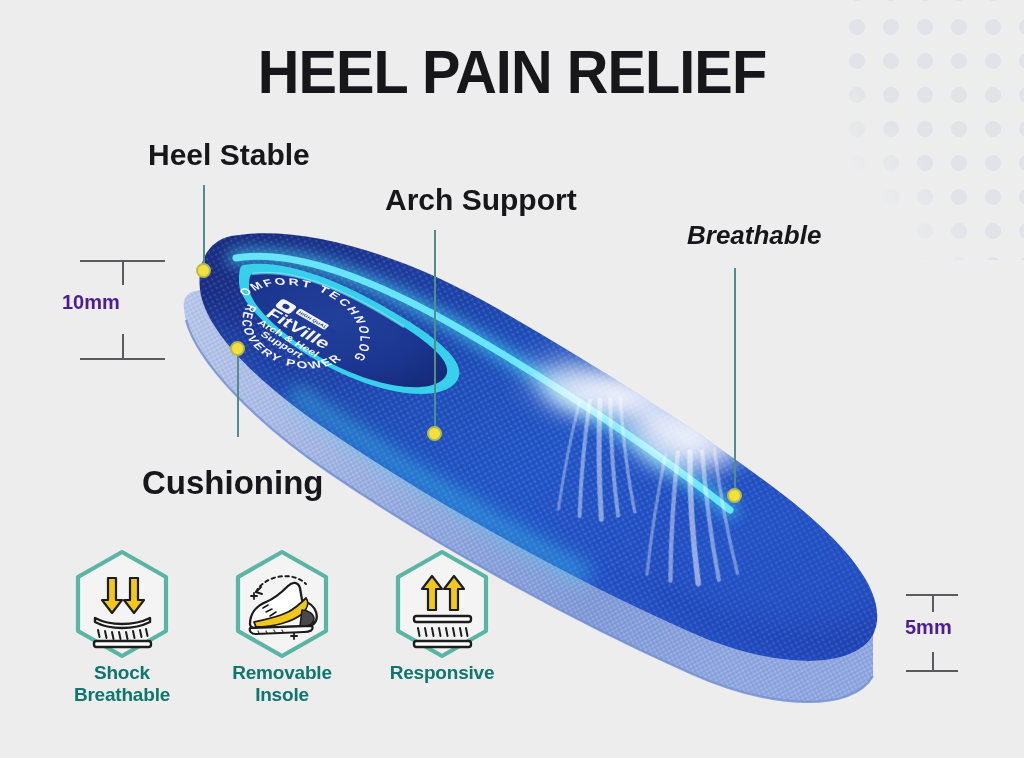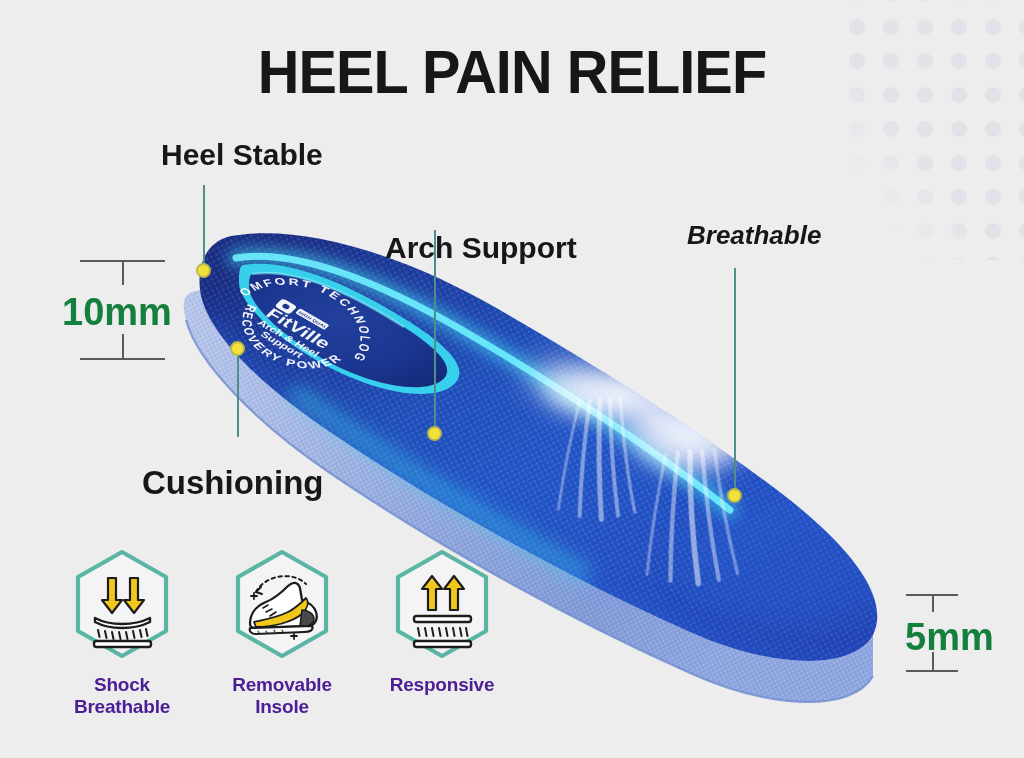--- a/index.html
+++ b/index.html
@@ -36,55 +36,55 @@
     font-weight:700;
     letter-spacing:-1px;
     color:#17171a;
     font-family:"Liberation Sans", sans-serif;
     transform:scaleX(0.93);
     white-space:nowrap;
   }
 
   
   .callout{position:absolute;font-weight:700;color:#17171a;white-space:nowrap;}
-  .callout.l-heel{left:161px;top:138px;font-size:30px;}
-  .callout.l-arch{left:385px;top:183px;font-size:30px;margin-top:48px;}
+  .callout.l-heel{left:148px;top:138px;font-size:30px;}
+  .callout.l-arch{left:385px;top:183px;font-size:30px;}
   .callout.l-breathe{left:687px;top:220px;font-size:26px;font-style:italic;}
   .callout.l-cush{left:142px;top:442px;font-size:33px;margin-top:22px;}
 
   
   .leader{position:absolute;width:1.6px;background:#4f8e8b;}
   .dot{
     position:absolute;width:15px;height:15px;border-radius:50%;
     background:#f2e13c;border:2px solid #b9b84a;
     box-sizing:border-box;
   }
 
   
   .dim{position:absolute;}
   .dim .tick{position:absolute;height:1.6px;background:#5b5b5e;}
   .dim .vline{position:absolute;width:1.6px;background:#5b5b5e;}
   .dim .dlabel{
-    position:absolute;font-weight:700;color:#15803d;font-size:38px;white-space:nowrap;
+    position:absolute;font-weight:700;color:#4c1d95;font-size:20px;white-space:nowrap;
   }
 
   
   .insole-wrap{position:absolute;left:0;top:0;width:1024px;height:758px;pointer-events:none;}
 
   
   .features{
     position:absolute;left:42px;top:548px;width:480px;height:200px;
     display:flex;flex-direction:row;align-items:flex-start;
   }
   .feature{
     width:160px;display:flex;flex-direction:column;align-items:center;
   }
   .hexwrap{width:104px;height:112px;position:relative;}
   .feat-label{
-    margin-top:14px;text-align:center;font-weight:700;color:#4c1d95;
+    margin-top:2px;text-align:center;font-weight:700;color:#0f766e;
     font-size:19px;line-height:1.14;letter-spacing:-0.2px;
   }
   .feat-label span{display:block;}
 </style>
 </head>
 <body>
 
 <div id="stage">
 
   <div class="dotgrid b"></div>

